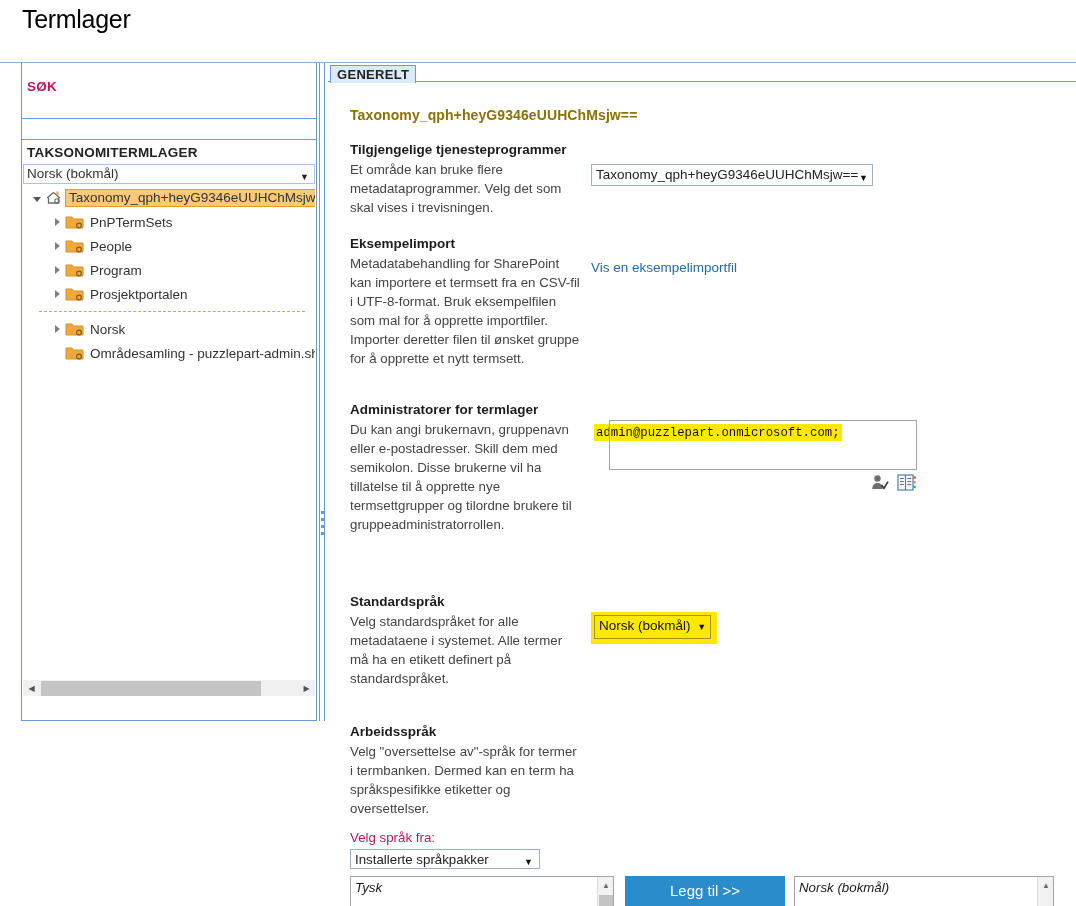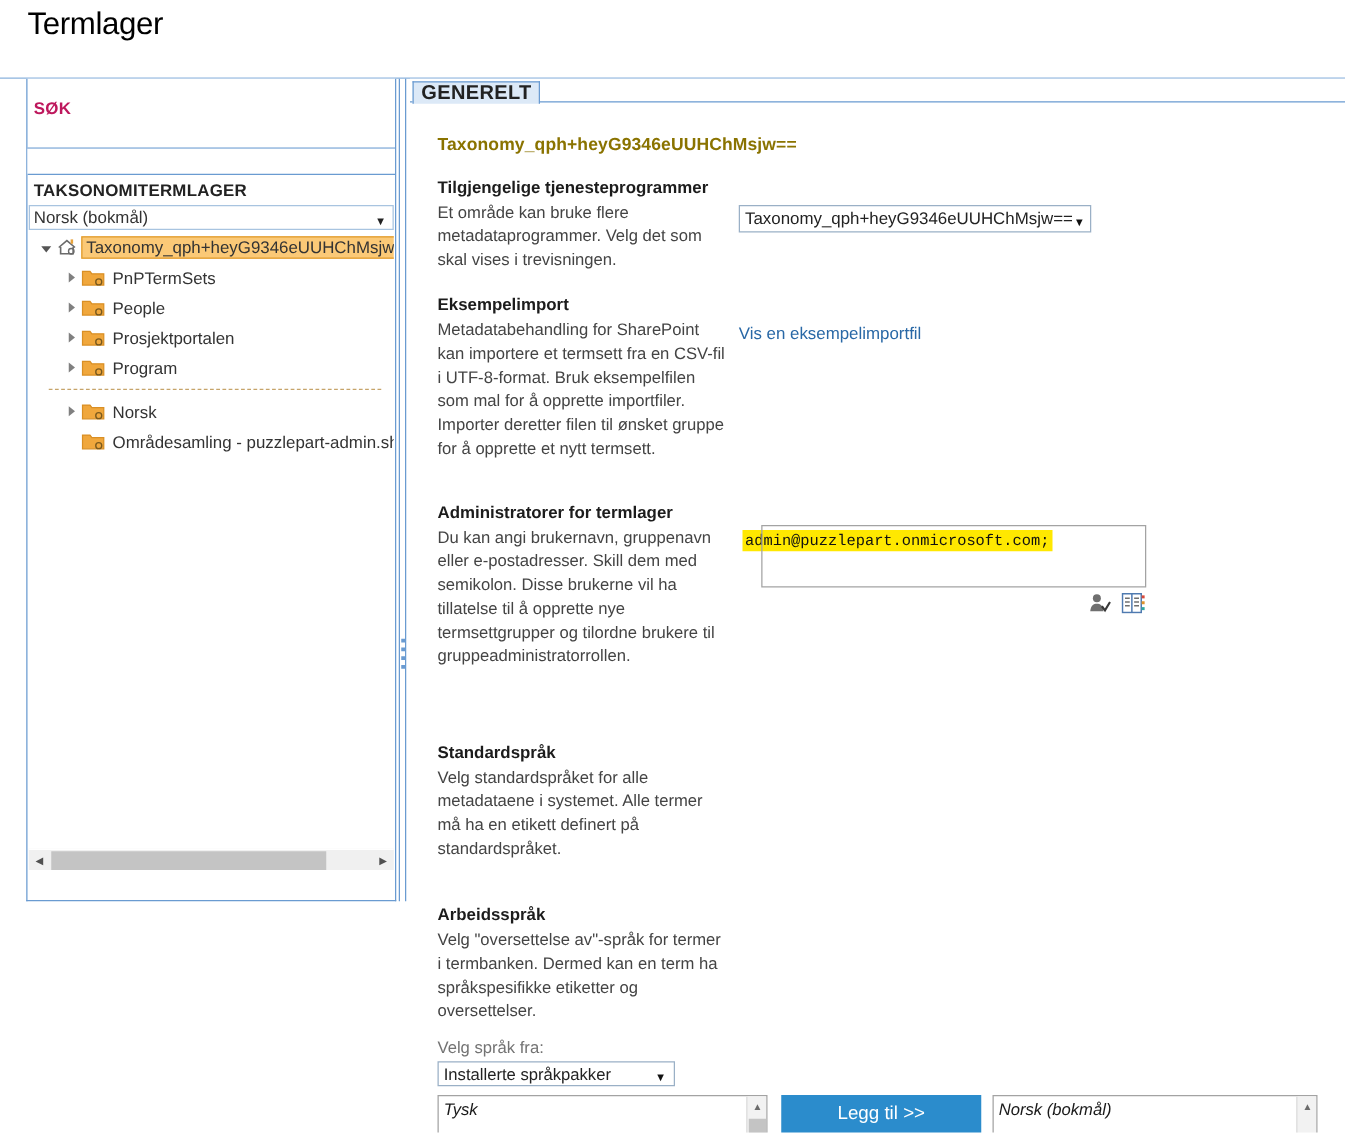--- a/index.html
+++ b/index.html
@@ -189,21 +189,21 @@
     width: 748px; height: 19px;
     border-bottom: 1px solid #6a9bd1;
   }
   .tab {
     position: absolute; left: 2px; top: 2px;
     height: 18px;
     padding: 0 6px;
     background: #dce9f7;
     border: 1px solid #6a9bd1;
     border-bottom: none;
-    font-size: 16px;
+    font-size: 13px;
     font-weight: bold;
     color: #222;
     line-height: 17px;
     letter-spacing: 0.3px;
   }
   .content { position: absolute; left: 0; top: 20px; width: 748px; }
 
   .group-title {
     font-size: 14px; font-weight: bold;
     color: #8a7300;
@@ -308,21 +308,21 @@
     padding: 1px 4px 2px 4px;
     line-height: 17px;
     white-space: nowrap;
   }
   .std-select .caret { font-size: 9px; margin-left: 3px; }
 
   
   .work-label {
     margin: 12px 0 4px 22px;
     font-size: 13.3px;
-    color: #737373;
+    color: #be185d;
   }
   .small-select {
     margin-left: 22px;
     width: 190px; height: 20px;
     border: 1px solid #9ab0c6;
     background: #fff;
     font-size: 13.3px;
     color: #222;
     line-height: 19px;
     padding-left: 4px;
@@ -446,32 +446,32 @@
       </div>
 
       <div class="tree-node" style="padding-left:26px">
         <span class="tw collapsed"></span>
         <span class="icon-folder">
           <svg width="20" height="16" viewBox="0 0 20 16">
             <path d="M1 3 L7 3 L8.5 5 L18 5 L18 14 L1 14 Z" fill="#f0a73c" stroke="#d98f24" stroke-width="1"></path>
             <circle cx="14" cy="11.5" r="2.4" fill="none" stroke="#7a5a1e" stroke-width="1.1"></circle>
           </svg>
         </span>
-        <span class="node-label">Prosjektportalen</span>
+        <span class="node-label">Program</span>
       </div>
 
       <div class="tree-node" style="padding-left:26px">
         <span class="tw collapsed"></span>
         <span class="icon-folder">
           <svg width="20" height="16" viewBox="0 0 20 16">
             <path d="M1 3 L7 3 L8.5 5 L18 5 L18 14 L1 14 Z" fill="#f0a73c" stroke="#d98f24" stroke-width="1"></path>
             <circle cx="14" cy="11.5" r="2.4" fill="none" stroke="#7a5a1e" stroke-width="1.1"></circle>
           </svg>
         </span>
-        <span class="node-label">Program</span>
+        <span class="node-label">Prosjektportalen</span>
       </div>
 
       <div class="tree-sep"></div>
 
       <div class="tree-node" style="padding-left:26px">
         <span class="tw collapsed"></span>
         <span class="icon-folder">
           <svg width="20" height="16" viewBox="0 0 20 16">
             <path d="M1 3 L7 3 L8.5 5 L18 5 L18 14 L1 14 Z" fill="#f0a73c" stroke="#d98f24" stroke-width="1"></path>
             <circle cx="14" cy="11.5" r="2.4" fill="none" stroke="#7a5a1e" stroke-width="1.1"></circle>
@@ -569,20 +569,29 @@
                 </svg>
               </span>
             </div>
           </div>
         </div>
       </div>
 
       <div class="sect" style="margin-top:60px">
         <h3>Standardspråk</h3>
         <p class="desc">Velg standardspråket for alle metadataene i systemet. Alle termer må ha en etikett definert på standardspråket.</p>
+        <div class="right-col" style="top:18px">
+          <div class="std-wrap">
+            <div class="std-hl"></div>
+            <div class="std-select">
+              <span>Norsk (bokmål)</span>
+              <span class="caret">▼</span>
+            </div>
+          </div>
+        </div>
       </div>
 
       <div class="sect" style="margin-top:36px">
         <h3>Arbeidsspråk</h3>
         <p class="desc">Velg "oversettelse av"-språk for termer i termbanken. Dermed kan en term ha språkspesifikke etiketter og oversettelser.</p>
 
         <div class="work-label">Velg språk fra:</div>
 
         <div class="small-select">
           <span>Installerte språkpakker</span>

